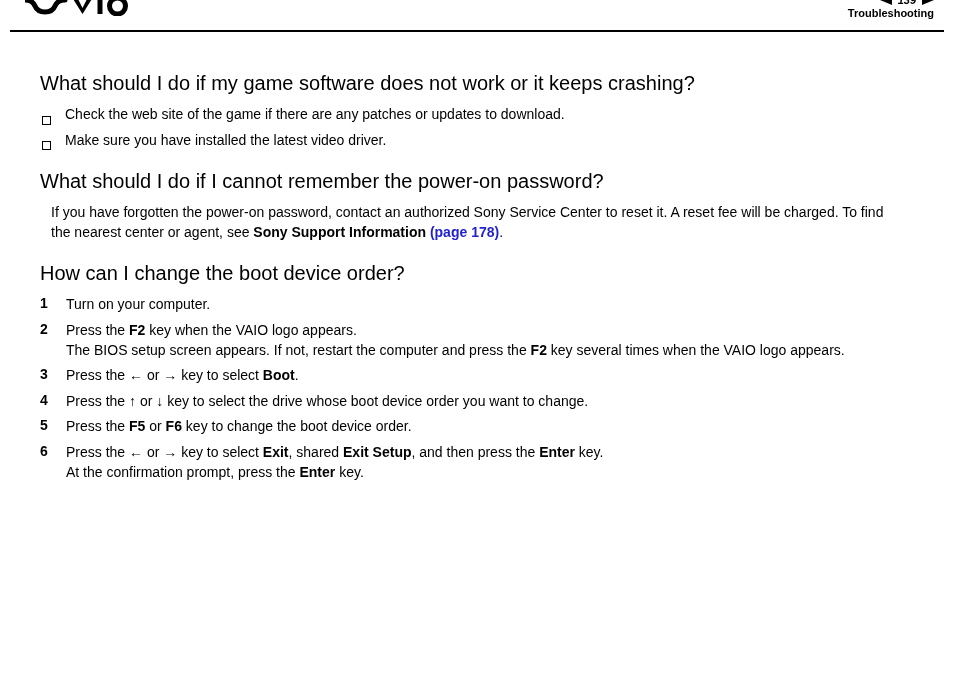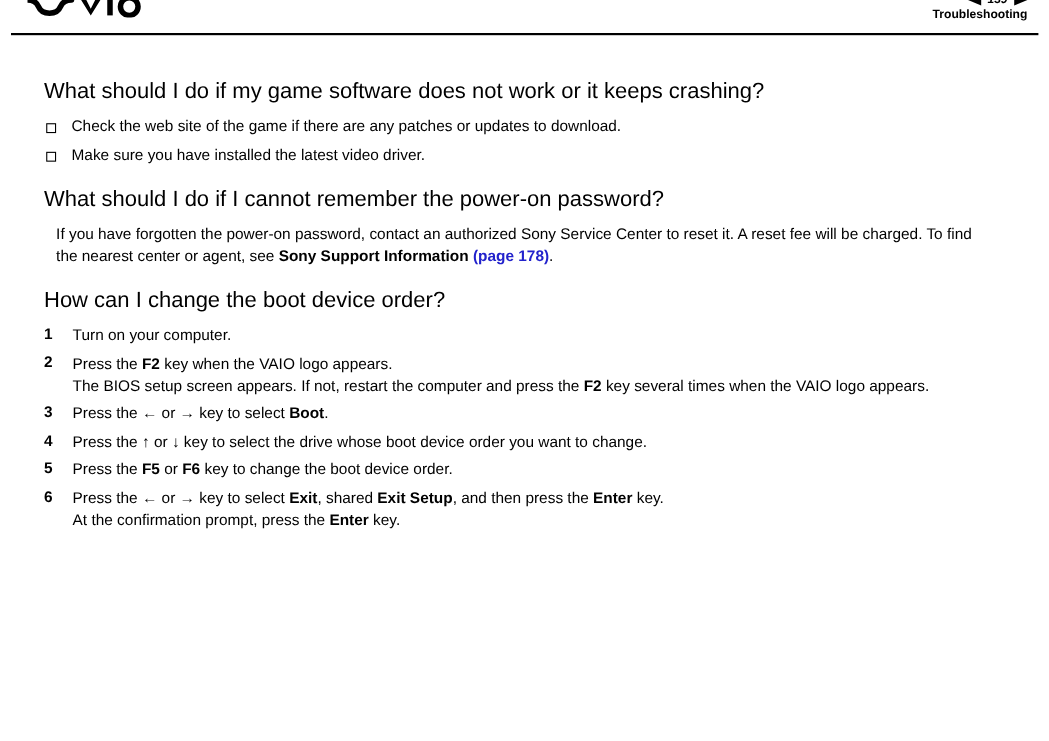--- a/index.html
+++ b/index.html
@@ -39,21 +39,21 @@
   .content {
     padding: 20px 40px 20px 40px;
   }
   h2 {
     color: #000000;
     font-size: 20px;
     font-weight: normal;
     margin: 20px 0 10px 0;
   }
   .bullet-list { list-style: none; margin-left: 0; }
-  .bullet-list li { display: flex; align-items: center; margin: 6px 0; }
+  .bullet-list li { display: flex; align-items: flex-end; margin: 6px 0; }
   .bullet-list .sq {
     width: 9px; height: 9px; border: 1.5px solid #000; margin: 4px 14px 0 2px; flex: 0 0 auto;
   }
   .bullet-list .txt { flex: 1; line-height: 1.4; }
   p.para { margin: 6px 11px; line-height: 1.4; }
   .link { color: #2222cc; font-weight: bold; }
   b { font-weight: bold; }
   .num-list { list-style: none; }
   .num-list li { display: flex; align-items: flex-start; margin: 6px 0; }
   .num-list .n { font-weight: bold; width: 26px; flex: 0 0 auto; }

